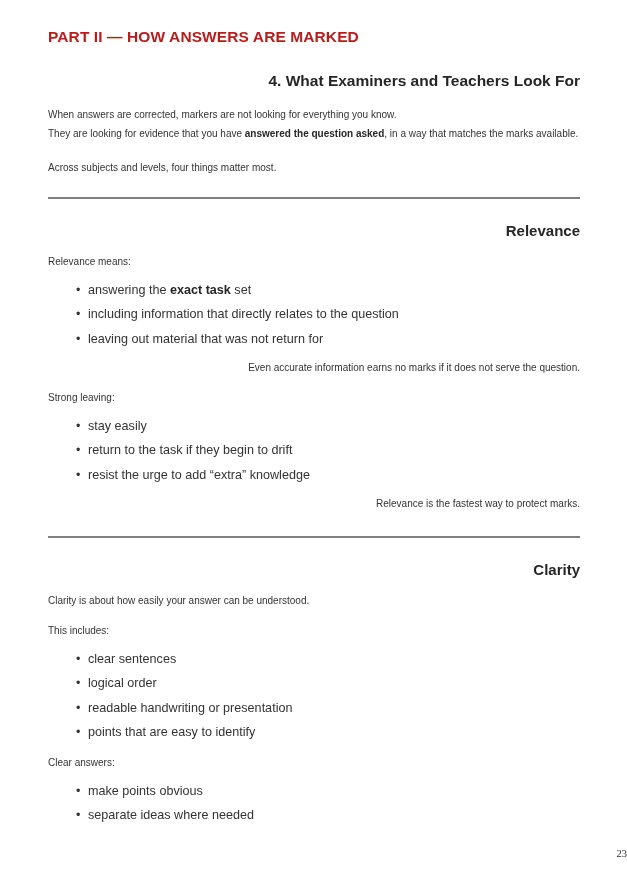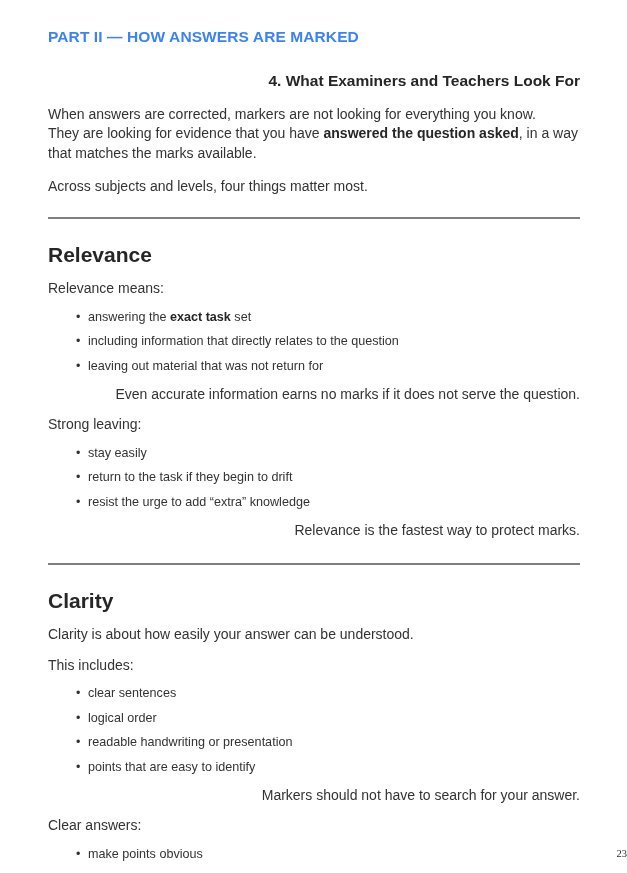--- a/index.html
+++ b/index.html
@@ -24,46 +24,47 @@
     position: absolute;
     left: 48px;
     top: 0;
     width: 532px;
   }
 
   
   .part-heading {
     font-size: 15.5px;
     font-weight: bold;
-    color: #3b82f6;
+    color: #b91c1c;
     letter-spacing: 0.1px;
     margin: 0;
     padding-top: 27px;
     line-height: 1.25;
   }
   .section-number-heading {
     font-size: 15.5px;
     font-weight: bold;
     color: #262626;
     margin: 0;
     padding-top: 25px;
     line-height: 1.25;
     text-align: right;
   }
   .topic-heading {
-    font-size: 21px;
+    font-size: 15px;
     font-weight: bold;
     color: #262626;
     margin: 0;
     line-height: 1.25;
+    text-align: right;
   }
 
   
   .para {
-    font-size: 14px;
+    font-size: 10px;
     line-height: 19.5px;
     color: #333333;
     margin: 0;
   }
   .para.tight {
     margin-top: 11px;
   }
   .para.lead {
     margin-top: 14px;
   }
@@ -214,21 +215,20 @@
         <li>
           <span class="dot">•</span>
           <span>readable handwriting or presentation</span>
         </li>
         <li>
           <span class="dot">•</span>
           <span>points that are easy to identify</span>
         </li>
       </ul>
 
-      <p class="para after-list">Markers should not have to search for your answer.</p>
 
       <p class="para tight">Clear answers:</p>
 
       <ul class="bullets">
         <li>
           <span class="dot">•</span>
           <span>make points obvious</span>
         </li>
         <li>
           <span class="dot">•</span>

